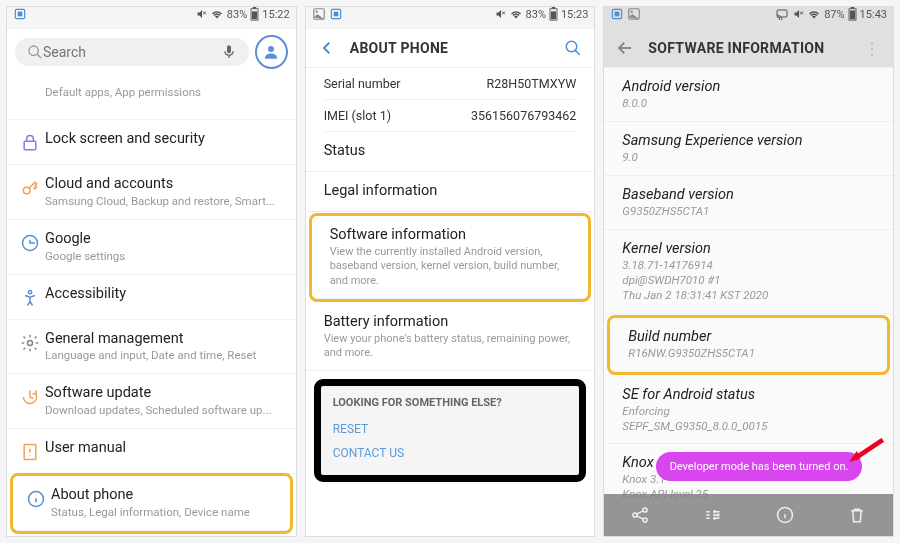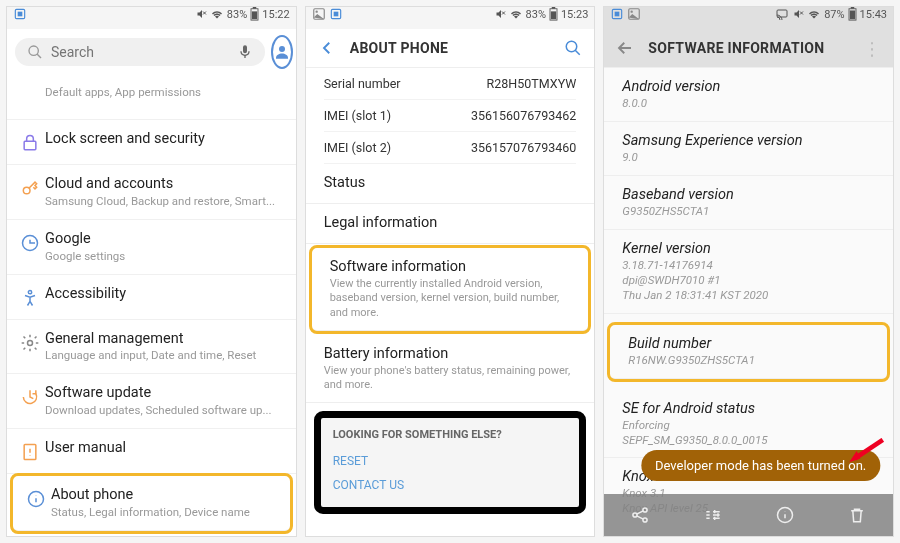--- a/index.html
+++ b/index.html
@@ -2,21 +2,21 @@
 <html><head>
 <meta charset="utf-8">
 <style>
   * { margin: 0; padding: 0; box-sizing: border-box; font-family: -apple-system, Roboto, Arial, sans-serif; }
   body { background: #f5f5f5; display: flex; gap: 8px; padding: 6px; width: 900px; height: 543px; }
   .phone { flex: 1; background: #fff; border: 1px solid #ddd; overflow: hidden; display: flex; flex-direction: column; position: relative; }
   .status-bar { height: 22px; background: #f5f5f5; display: flex; align-items: flex-start; justify-content: space-between; padding: 0 6px; font-size: 11px; color: #555; }
   .status-left, .status-right { display: flex; align-items: center; gap: 3px; }
   .status-right svg { display: block; }
   .search-row { display: flex; align-items: center; padding: 6px 8px; gap: 6px; }
-  .search-box { flex: 1; display: flex; align-items: center; background: #f0f0f0; border-radius: 18px; padding: 6px 12px; gap: 8px; }
+  .search-box { flex: 1; display: flex; align-items: center; background: #f0f0f0; border-radius: 18px; padding: 6px 12px; gap: 0; }
   .search-box input { flex: 1; border: none; background: transparent; font-size: 14px; outline: none; color: #888; }
   .avatar-circ { width: 34px; height: 34px; border: 2px solid #5a8fd6; border-radius: 50%; display: flex; align-items: center; justify-content: center; color: #5a8fd6; }
   .hdr { display: flex; align-items: center; padding: 10px 12px; gap: 14px; border-bottom: 1px solid #eee; position: relative; }
   .hdr-title { font-weight: 700; font-size: 14px; color: #333; letter-spacing: 0.3px; }
   .hdr-search { position: absolute; right: 12px; color: #4a8cd8; }
   .hdr-more { position: absolute; right: 12px; color: #bbb; font-size: 18px; }
   .list { flex: 1; overflow: hidden; }
   .row { display: flex; align-items: flex-start; padding: 10px 12px; gap: 4px; border-bottom: 1px solid #f0f0f0; }
   .row-icon { width: 22px; height: 22px; display: flex; align-items: center; justify-content: center; flex-shrink: 0; margin-top: 2px; }
   .row-text { flex: 1; min-width: 0; }
@@ -27,21 +27,21 @@
   .tbl-row { display: flex; justify-content: space-between; padding: 8px 0; font-size: 12.5px; color: #333; border-bottom: 1px solid #f2f2f2; }
   .sec { padding: 10px 18px; border-bottom: 1px solid #eee; }
   .sec-title { font-size: 14.5px; color: #222; margin-bottom: 2px; }
   .sec-sub { font-size: 11px; color: #999; line-height: 1.3; }
   .footer-box { background: #f5f5f5; border: 7px solid #000000; margin: 8px; border-radius: 9px; padding: 10px 12px; }
   .footer-title { font-size: 11px; font-weight: 700; color: #666; margin-bottom: 8px; }
   .footer-link { font-size: 12px; color: #5a9cd8; padding: 5px 0; }
   .info-sec { padding: 10px 18px; border-bottom: 1px solid #eee; font-style: italic; }
   .info-title { font-size: 14.5px; color: #222; margin-bottom: 1px; }
   .info-val { font-size: 11.5px; color: #999; line-height: 1.3; }
-  .toast { position: absolute; bottom: 55px; left: 50%; transform: translateX(-45%); background: #a16207; color: #fff; font-size: 13px; padding: 8px 14px; border-radius: 18px; white-space: nowrap; }
+  .toast { position: absolute; bottom: 55px; left: 50%; transform: translateX(-45%); background: #d946ef; color: #fff; font-size: 11px; padding: 8px 14px; border-radius: 18px; white-space: nowrap; }
   .bottom-bar { position: absolute; bottom: 0; left: 0; right: 0; height: 42px; background: rgba(130,130,130,0.85); display: flex; justify-content: space-around; align-items: center; color: #eee; }
   .arrow { position: absolute; bottom: 70px; right: 8px; }
   .p3 .list { background: #fafafa; }
 </style>
 </head>
 <body>
 
 <div class="phone">
   <div class="status-bar">
     <div class="status-left">
@@ -233,24 +233,20 @@
   <div class="list">
     <div class="tbl">
       <div class="tbl-row">
           <span>Serial number</span>
           <span>R28H50TMXYW</span>
         </div>
       <div class="tbl-row">
           <span>IMEI (slot 1)</span>
           <span>356156076793462</span>
         </div>
-      <div class="tbl-row">
-          <span>IMEI (slot 2)</span>
-          <span>356157076793460</span>
-        </div>
     </div>
     <div class="sec">
       <div class="sec-title">Status</div>
     </div>
     <div class="sec">
       <div class="sec-title">Legal information</div>
     </div>
     <div class="sec highlight" style="margin:4px 6px;">
       <div class="sec-title">Software information</div>
       <div class="sec-sub">View the currently installed Android version, baseband version, kernel version, build number, and more.</div>
@@ -321,21 +317,21 @@
     <div class="info-sec">
         <div class="info-title">Baseband version</div>
         <div class="info-val">G9350ZHS5CTA1</div>
       </div>
     <div class="info-sec">
         <div class="info-title">Kernel version</div>
         <div class="info-val" style="white-space:pre-line">3.18.71-14176914
 dpi@SWDH7010 #1
 Thu Jan 2 18:31:41 KST 2020</div>
       </div>
-    <div class="info-sec highlight" style="margin:11px 6px;">
+    <div class="info-sec highlight" style="margin:4px 6px;">
         <div class="info-title">Build number</div>
         <div class="info-val">R16NW.G9350ZHS5CTA1</div>
       </div>
     <div class="info-sec">
         <div class="info-title">SE for Android status</div>
         <div class="info-val" style="white-space:pre-line">Enforcing
 SEPF_SM_G9350_8.0.0_0015</div>
       </div>
     <div class="info-sec" style="border:none;">
         <div class="info-title">Knox version</div>

